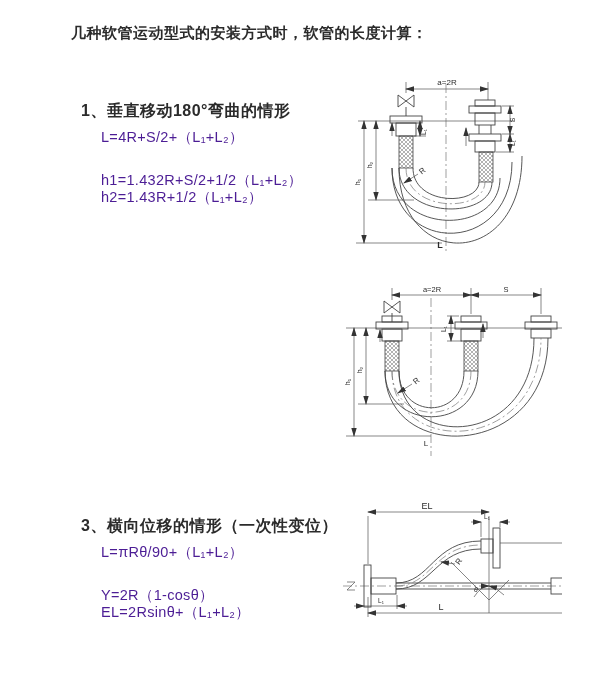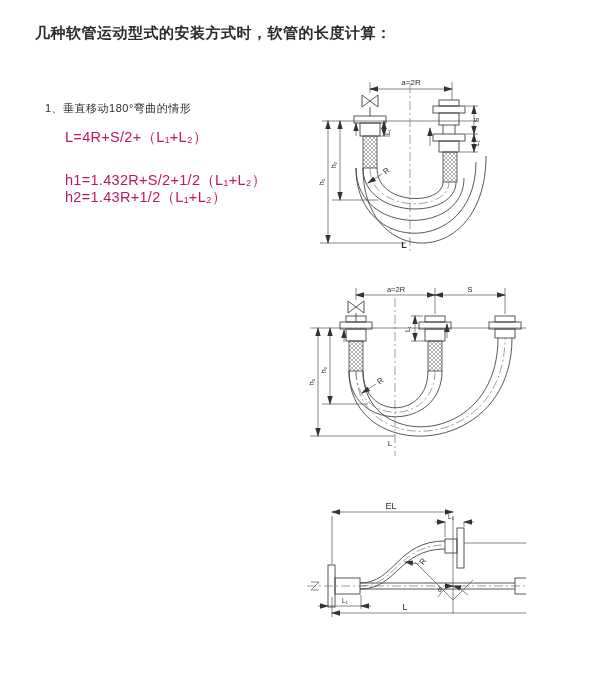--- a/index.html
+++ b/index.html
@@ -1,23 +1,23 @@
 <!DOCTYPE html>
 <html><head>
 <meta charset="utf-8">
 <style>
   html,body{margin:0;padding:0;background:#fff;}
   .page{
     position:relative;width:526px;height:675px;background:#ffffff;
-    font-family:"Liberation Sans","DejaVu Sans",sans-serif;color:#2b2b2b;overflow:hidden;
+    font-family:"Liberation Sans","DejaVu Sans",sans-serif;color:#2b2b2b;overflow:hidden;margin-left:36px;
   }
   .doc-title{position:absolute;left:35px;top:24px;font-size:15px;font-weight:bold;letter-spacing:.5px;}
   .section{position:absolute;left:45px;width:270px;}
-  .sec-heading{font-size:11px;font-weight:normal;letter-spacing:.5px;white-space:nowrap;}
-  .formula{position:absolute;left:20px;font-size:14.5px;font-weight:500;letter-spacing:.3px;white-space:nowrap;color:#be185d;}
+  .sec-heading{font-size:16px;font-weight:bold;letter-spacing:.5px;white-space:nowrap;}
+  .formula{position:absolute;left:20px;font-size:14.5px;font-weight:500;letter-spacing:.3px;white-space:nowrap;color:#4c1d95;}
   .f1{top:27px}.f2{top:70px}.f3{top:87px}
   #sec1{top:101px}#sec2{top:296px}#sec3{top:516px}
   .diag{position:absolute;}
   #diag1{left:306px;top:70px;}
   #diag2{left:300px;top:280px;}
   #diag3{left:295px;top:500px;}
   svg{display:block;}
   svg text{font-family:"Liberation Sans","DejaVu Sans",sans-serif;fill:#2b2b2b;}
   .thin{stroke:#555;stroke-width:.7;fill:none;}
   .med{stroke:#444;stroke-width:.9;fill:none;}
@@ -33,20 +33,26 @@
   <div class="doc-title">几种软管运动型式的安装方式时，软管的长度计算：</div>
 
   <div class="section" id="sec1">
     <div class="sec-heading">1、垂直移动180°弯曲的情形</div>
     <div class="formula f1">L=4R+S/2+（L₁+L₂）</div>
     <div class="formula f2">h1=1.432R+S/2+1/2（L₁+L₂）</div>
     <div class="formula f3">h2=1.43R+1/2（L₁+L₂）</div>
   </div>
 
 
+  <div class="section" id="sec3">
+    <div class="sec-heading">3、横向位移的情形（一次性变位）</div>
+    <div class="formula f1">L=πRθ/90+（L₁+L₂）</div>
+    <div class="formula f2">Y=2R（1-cosθ）</div>
+    <div class="formula f3">EL=2Rsinθ+（L₁+L₂）</div>
+  </div>
 
   <svg id="diag1" class="diag" width="240" height="185" viewBox="0 0 240 185">
     <defs>
       <marker id="d1a" markerWidth="9" markerHeight="8" refX="8" refY="3.5" orient="auto-start-reverse" markerUnits="userSpaceOnUse">
         <path d="M0,0.8 L9,3.5 L0,6.2 z" fill="#333"></path>
       </marker>
       <pattern id="d1b" width="4" height="4" patternUnits="userSpaceOnUse">
         <path d="M0,4 L4,0 M0,0 L4,4" stroke="#666" stroke-width="0.5"></path>
       </pattern>
     </defs>

